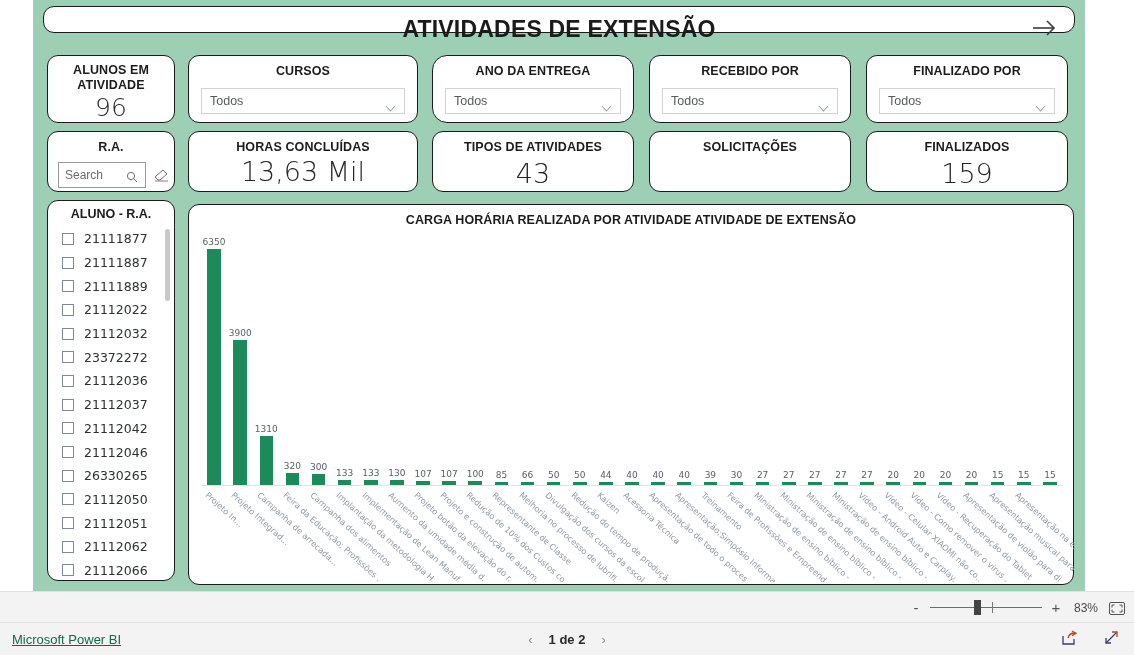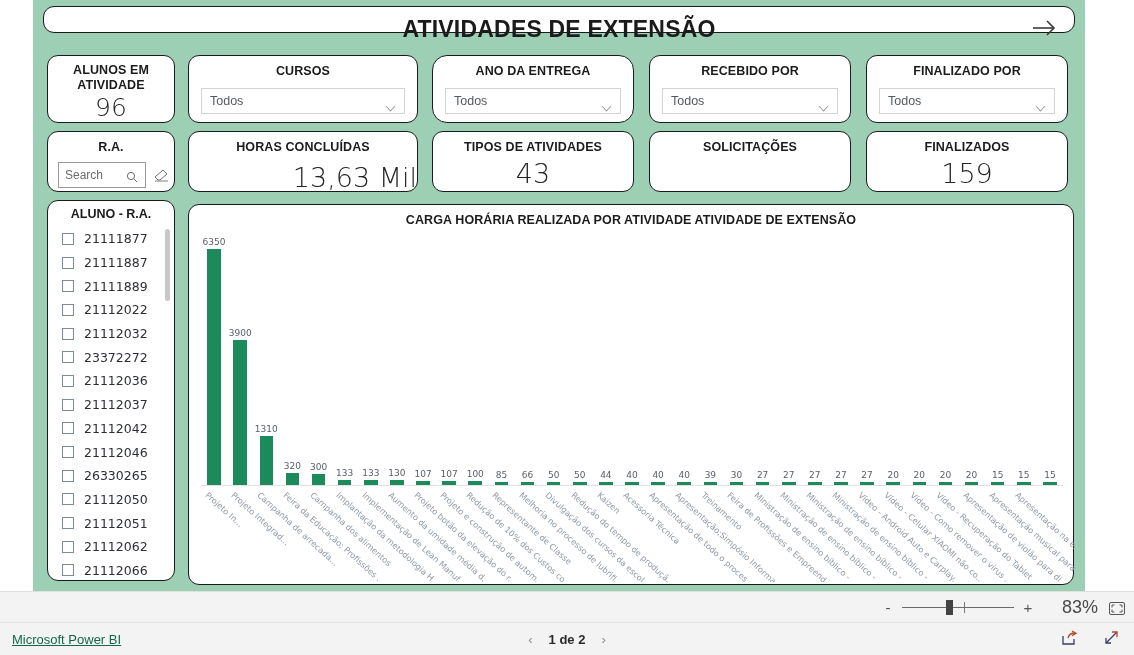--- a/index.html
+++ b/index.html
@@ -173,21 +173,21 @@
     position: relative; width: 112px; height: 1px; background: #6b6b6b;
   }
   .zoom-thumb {
     position: absolute; left: 44px; top: -7px;
     width: 7px; height: 15px; background: #444;
   }
   .zoom-tick {
     position: absolute; left: 62px; top: -5px;
     width: 1px; height: 11px; background: #777;
   }
-  .zoom-pct { font-size: 18px; color: #4a4a4a; margin-left: 20px; }
+  .zoom-pct { font-size: 12px; color: #4a4a4a; margin-left: 4px; }
   .fit-ico { position: absolute; right: 9px; top: 9px; width: 16px; height: 13px; }
 
   
   .footer {
     position: absolute; left: 0; top: 622px;
     width: 1134px; height: 33px;
     background: #f3f3f3;
     border-top: 1px solid #e4e4e4;
   }
   .brand {
@@ -291,21 +291,21 @@
       <span class="eraser-ico">
         <svg viewBox="0 0 15 13" width="15" height="13">
           <polygon points="4,11 1,8 9,1 13,5 6,11" fill="none" stroke="#707070" stroke-width="1"></polygon>
           <line x1="1" y1="12" x2="14" y2="12" stroke="#707070" stroke-width="0.9"></line>
         </svg>
       </span>
     </div>
 
     <div class="card" style="left:188px; top:131px; width:230px; height:61px;">
       <div class="card-label">HORAS CONCLUÍDAS</div>
-      <div class="card-value" style="top:30px;text-align:right;">13,63 Mil</div>
+      <div class="card-value" style="top:24px;">13,63 Mil</div>
     </div>
 
     <div class="card" style="left:432px; top:131px; width:202px; height:61px;">
       <div class="card-label">TIPOS DE ATIVIDADES</div>
       <div class="card-value" style="top:26px;">43</div>
     </div>
 
     <div class="card" style="left:649px; top:131px; width:202px; height:61px;">
       <div class="card-label">SOLICITAÇÕES</div>
     </div>

